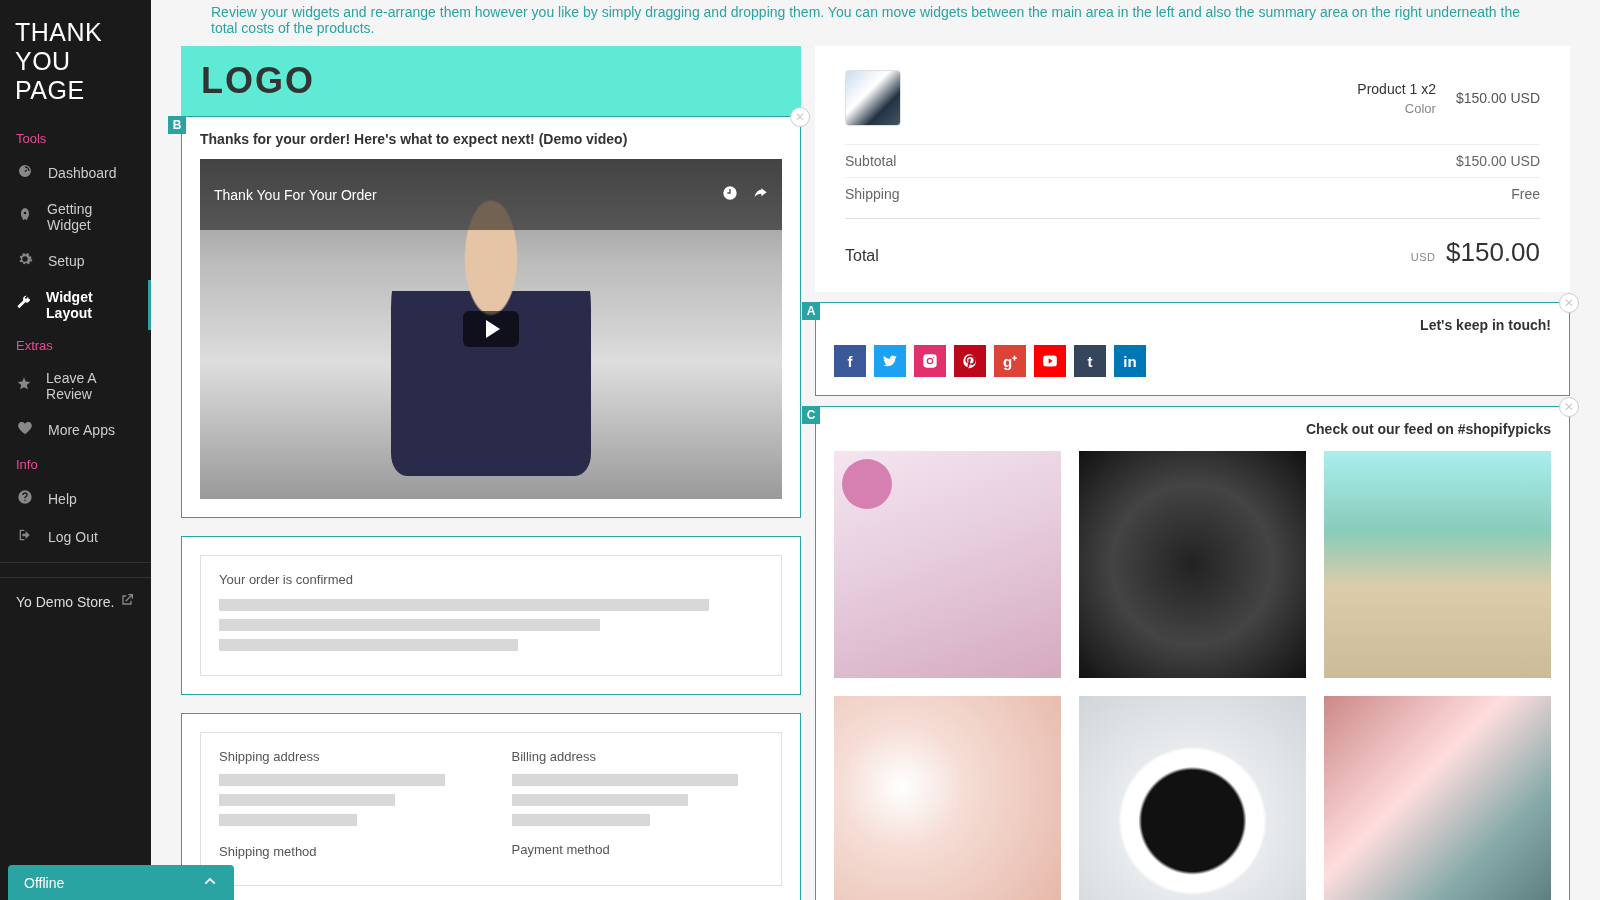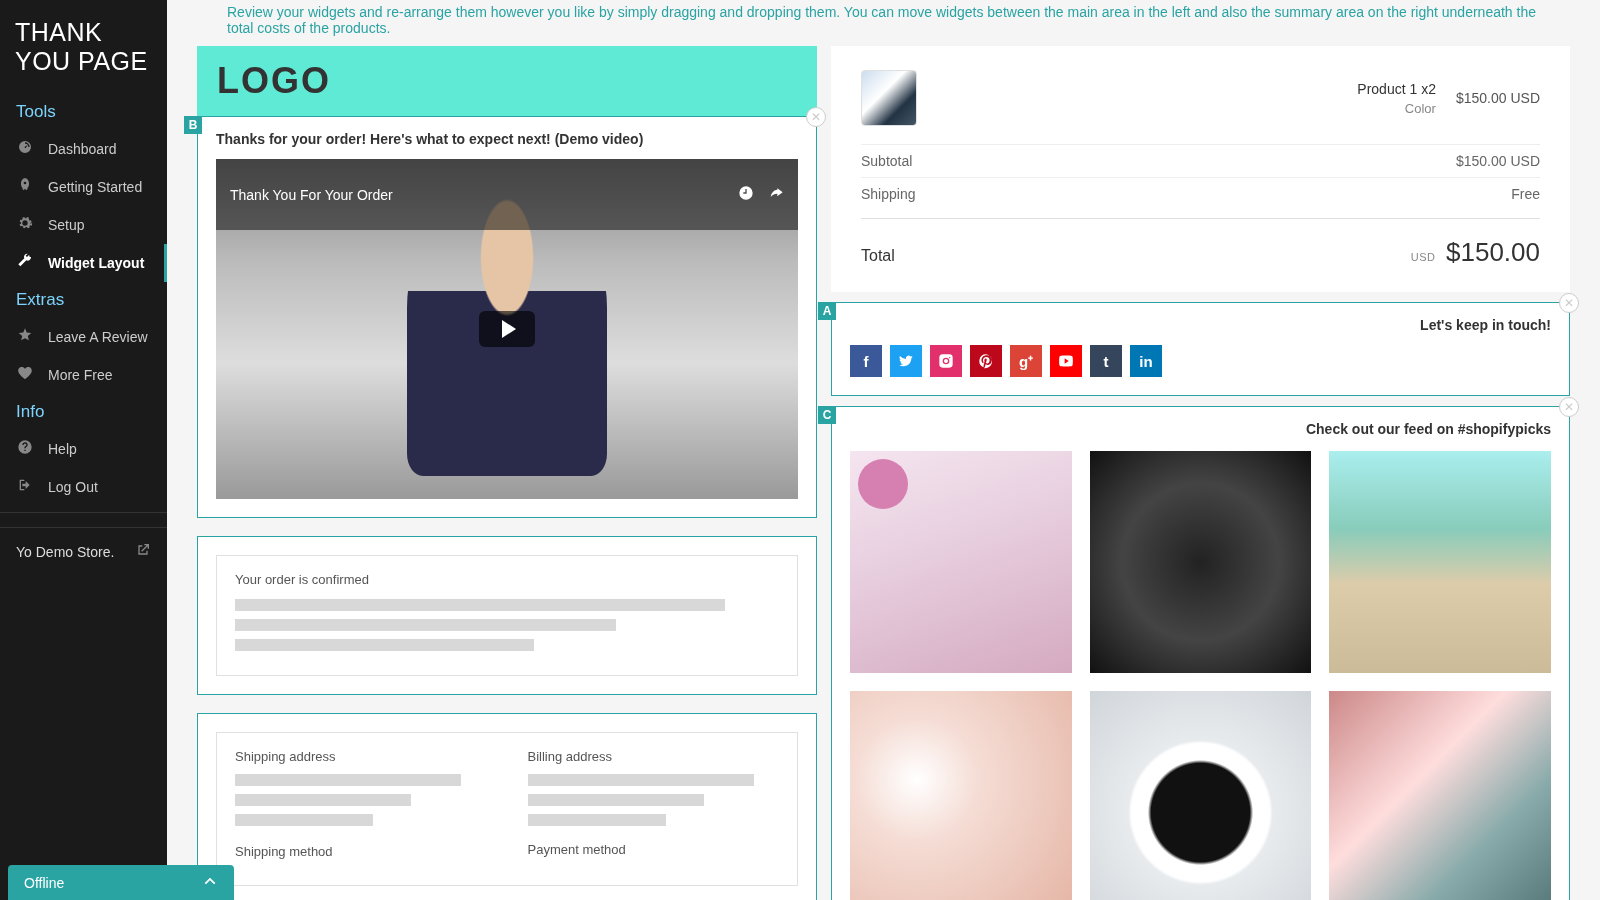--- a/index.html
+++ b/index.html
@@ -1,21 +1,21 @@
 <!DOCTYPE html>
 <html><head>
 <meta charset="utf-8">
 <style>
 * { margin: 0; padding: 0; box-sizing: border-box; }
 body { font-family: -apple-system, BlinkMacSystemFont, "Segoe UI", Helvetica, Arial, sans-serif; background: #f0f0f0; width: 1600px; height: 900px; overflow: hidden; display: flex; }
 
 
-.sidebar { width: 167px; background: #1a1a1a; color: #aaa; display: flex; flex-direction: column; height: 100%; }
+.sidebar { width: 151px; background: #1a1a1a; color: #aaa; display: flex; flex-direction: column; height: 100%; }
 .sidebar-logo { color: #fff; font-size: 25px; font-weight: 400; padding: 18px 15px; font-family: "Impact", "Arial Narrow Bold", sans-serif; letter-spacing: 0.5px; }
-.sidebar-section { padding: 8px 16px; font-size: 17px; color: #7dd3fc; font-weight: 500; }
+.sidebar-section { padding: 8px 16px; font-size: 13px; color: #ec4899; font-weight: 500; }
 .sidebar-item { display: flex; align-items: center; gap: 14px; padding: 9px 16px; font-size: 14px; color: #ccc; cursor: pointer; }
 .sidebar-item.active { color: #fff; font-weight: 600; border-right: 3px solid #2aa3a3; }
 .sidebar-item .ico { width: 18px; text-align: center; font-size: 16px; color: #888; }
 .sidebar-item.active .ico { color: #fff; }
 .sidebar-divider { height: 1px; background: #333; margin: 6px 0; }
 .sidebar-store { display: flex; justify-content: space-between; align-items: center; padding: 14px 16px; font-size: 14px; color: #ddd; border-top: 1px solid #333; margin-top: 8px; }
 .ext-icon { font-size: 16px; color: #888; }
 .offline-bar { margin-top: auto; background: #2aa3a3; color: #fff; display: flex; justify-content: space-between; align-items: center; padding: 8px 16px; font-size: 14px; border-radius: 4px 4px 0 0; margin-left: 8px; margin-right: -70px; z-index:5; position: relative; width: 226px; }
 
 
@@ -96,21 +96,21 @@
         </svg>
     </span>
     <span>Dashboard</span>
   </div>
   <div class="sidebar-item">
     <span class="ico">
       <svg viewBox="0 0 24 24">
           <path d="M12 2c3 0 6 3 6 8 0 3-1 5-2 6l-1 4-3-2-3 2-1-4c-1-1-2-3-2-6 0-5 3-8 6-8zm0 5a2 2 0 100 4 2 2 0 000-4z"></path>
         </svg>
     </span>
-    <span>Getting Started</span>
+    <span>Getting Widget</span>
   </div>
   <div class="sidebar-item">
     <span class="ico">
       <svg viewBox="0 0 24 24">
           <path d="M12 8a4 4 0 100 8 4 4 0 000-8zm9 4l2 1-1 3-2-.5a8 8 0 01-1.5 1.5l.5 2-3 1-1-2h-2l-1 2-3-1 .5-2A8 8 0 017 16.5L5 17l-1-3 2-1v-2l-2-1 1-3 2 .5A8 8 0 018.5 6L8 4l3-1 1 2h2l1-2 3 1-.5 2A8 8 0 0119 8.5l2-.5 1 3-2 1v2z"></path>
         </svg>
     </span>
     <span>Setup</span>
   </div>
   <div class="sidebar-item active">
@@ -130,21 +130,21 @@
         </svg>
     </span>
     <span>Leave A Review</span>
   </div>
   <div class="sidebar-item">
     <span class="ico">
       <svg viewBox="0 0 24 24">
           <path d="M12 21s-8-5-10-11c-1-4 2-7 5-7 2 0 4 1 5 3 1-2 3-3 5-3 3 0 6 3 5 7-2 6-10 11-10 11z"></path>
         </svg>
     </span>
-    <span>More Free</span>
+    <span>More Apps</span>
   </div>
 
   <div class="sidebar-section">Info</div>
   <div class="sidebar-item">
     <span class="ico">
       <svg viewBox="0 0 24 24">
           <path d="M12 2a10 10 0 100 20 10 10 0 000-20zm1 16h-2v-2h2v2zm1.5-6.5c-.8.8-1.5 1.3-1.5 2.5h-2c0-2 1-2.8 1.8-3.5.6-.6 1.2-1 1.2-2 0-1-.9-1.5-2-1.5s-2 .7-2 2H8c0-2.5 1.8-4 4-4s4 1.3 4 3.5c0 1.3-.7 2.2-1.5 3z"></path>
         </svg>
     </span>
     <span>Help</span>

